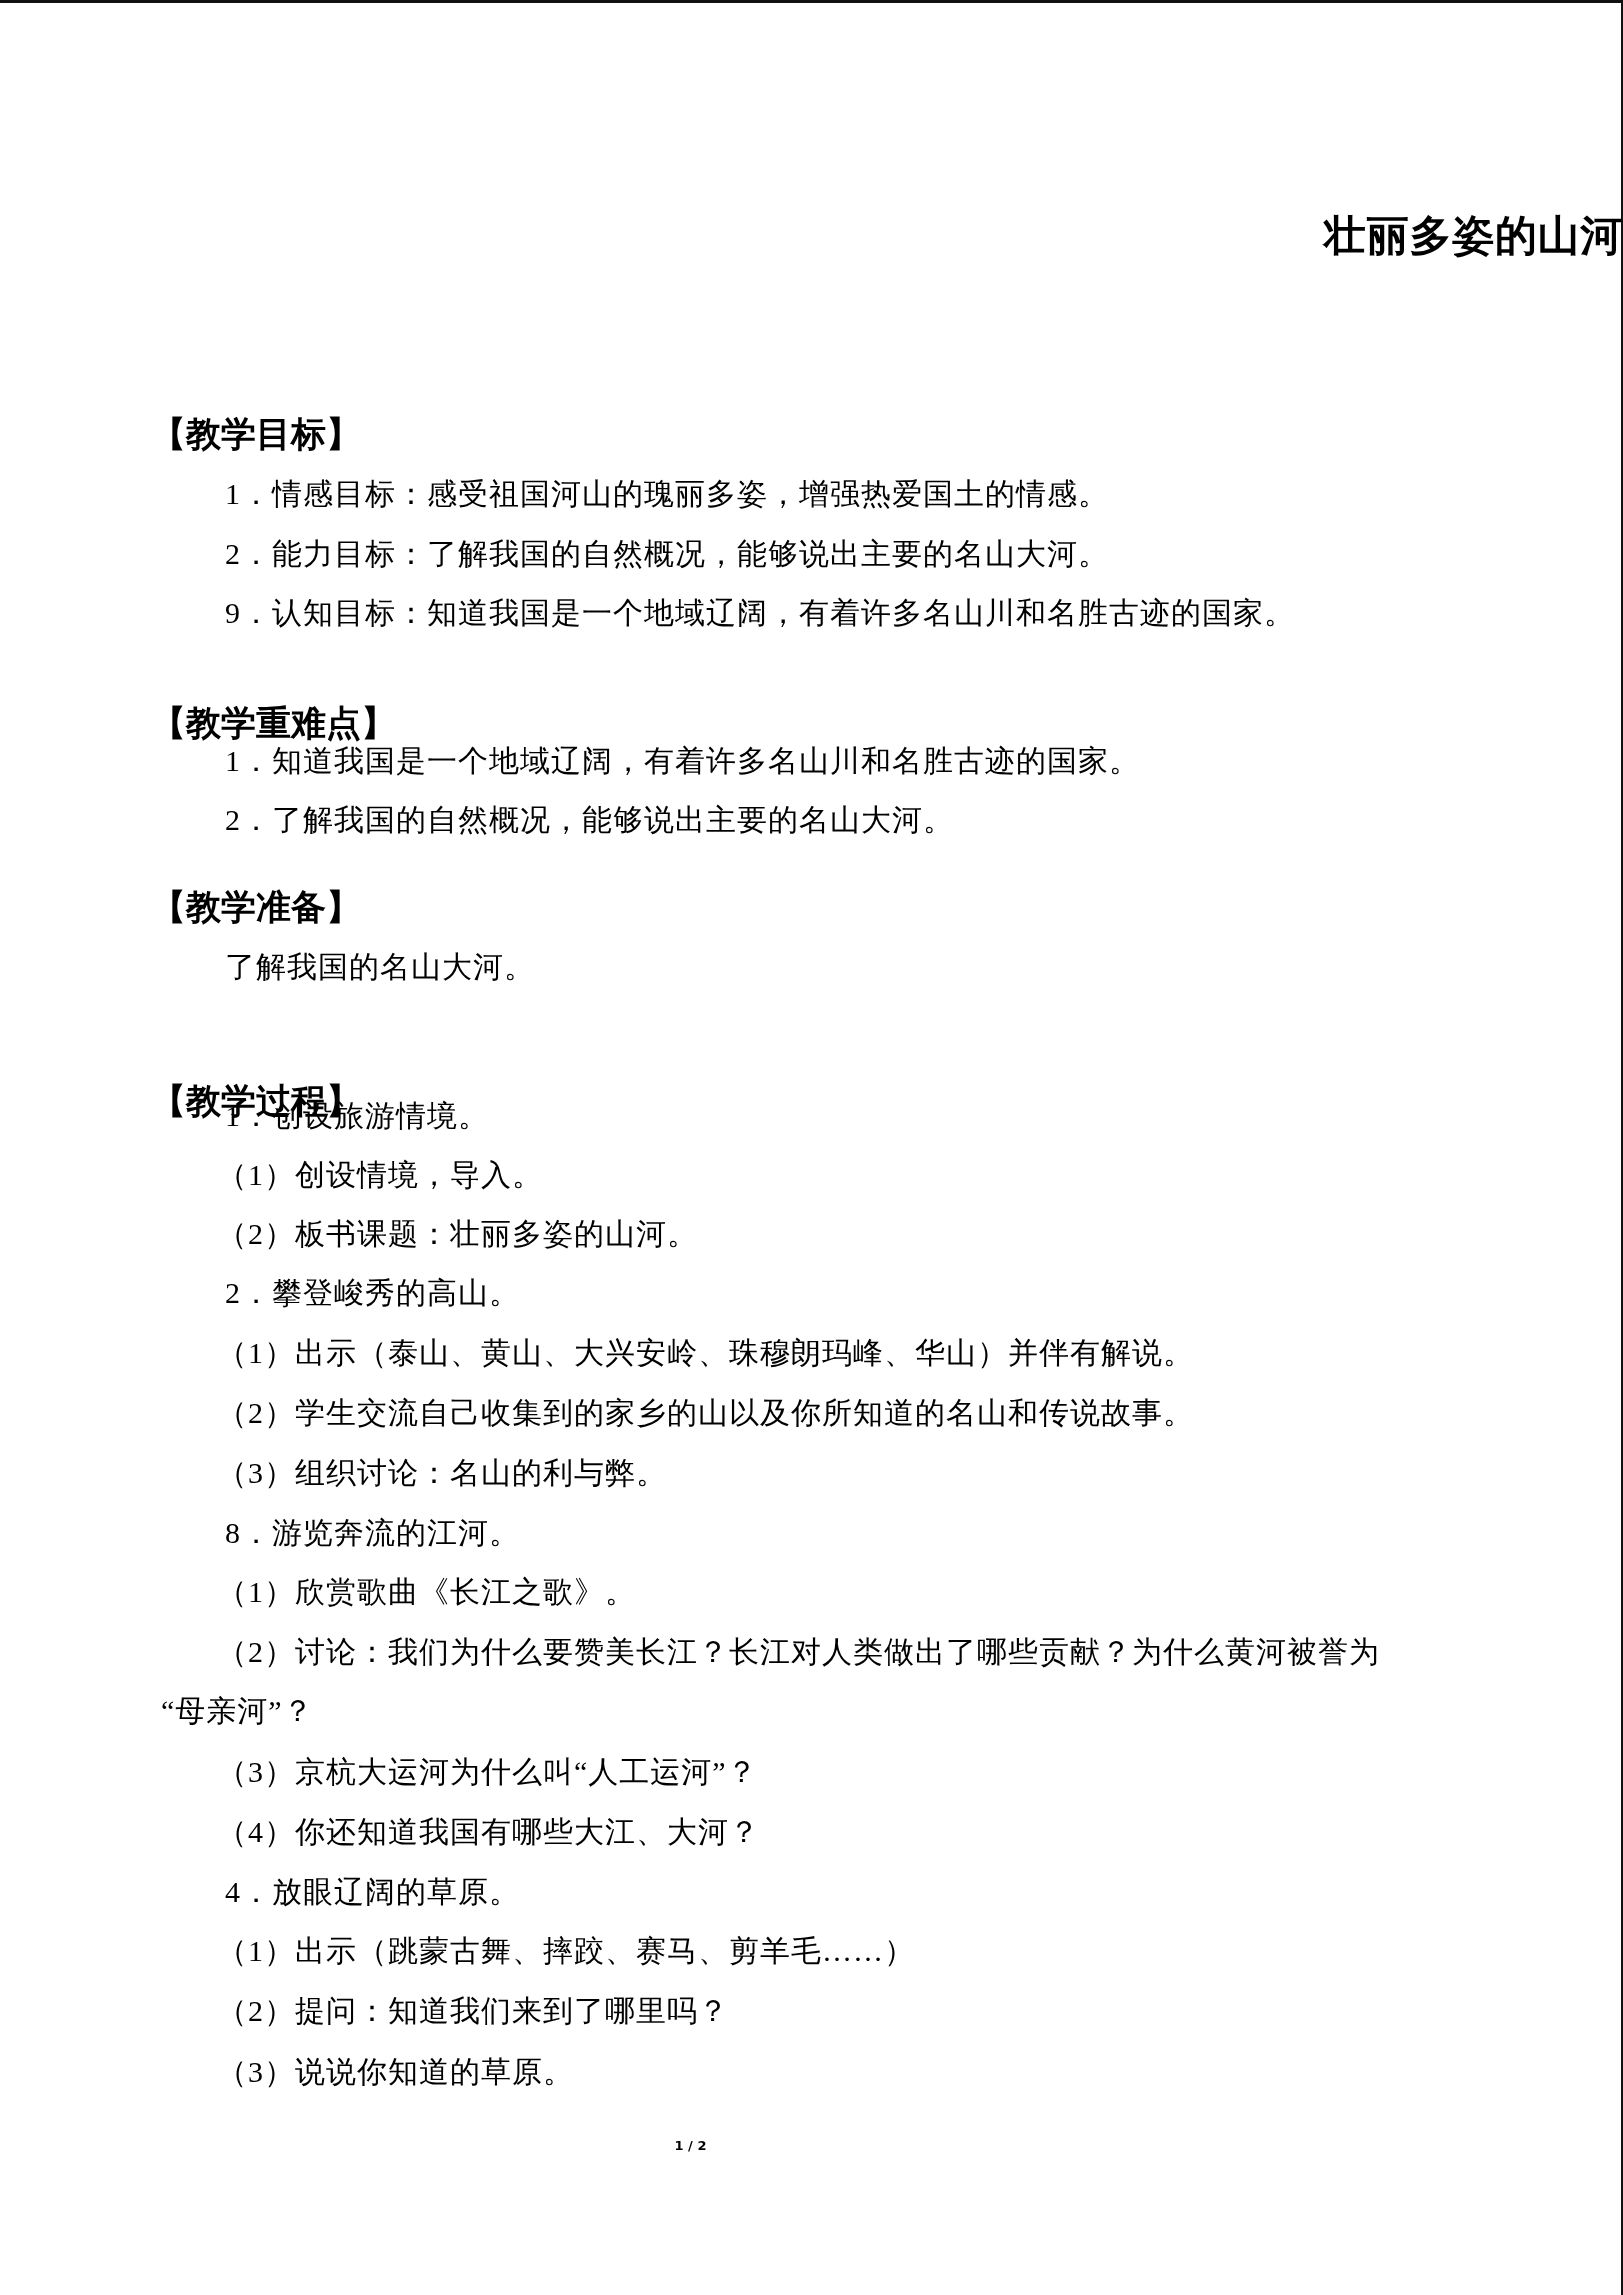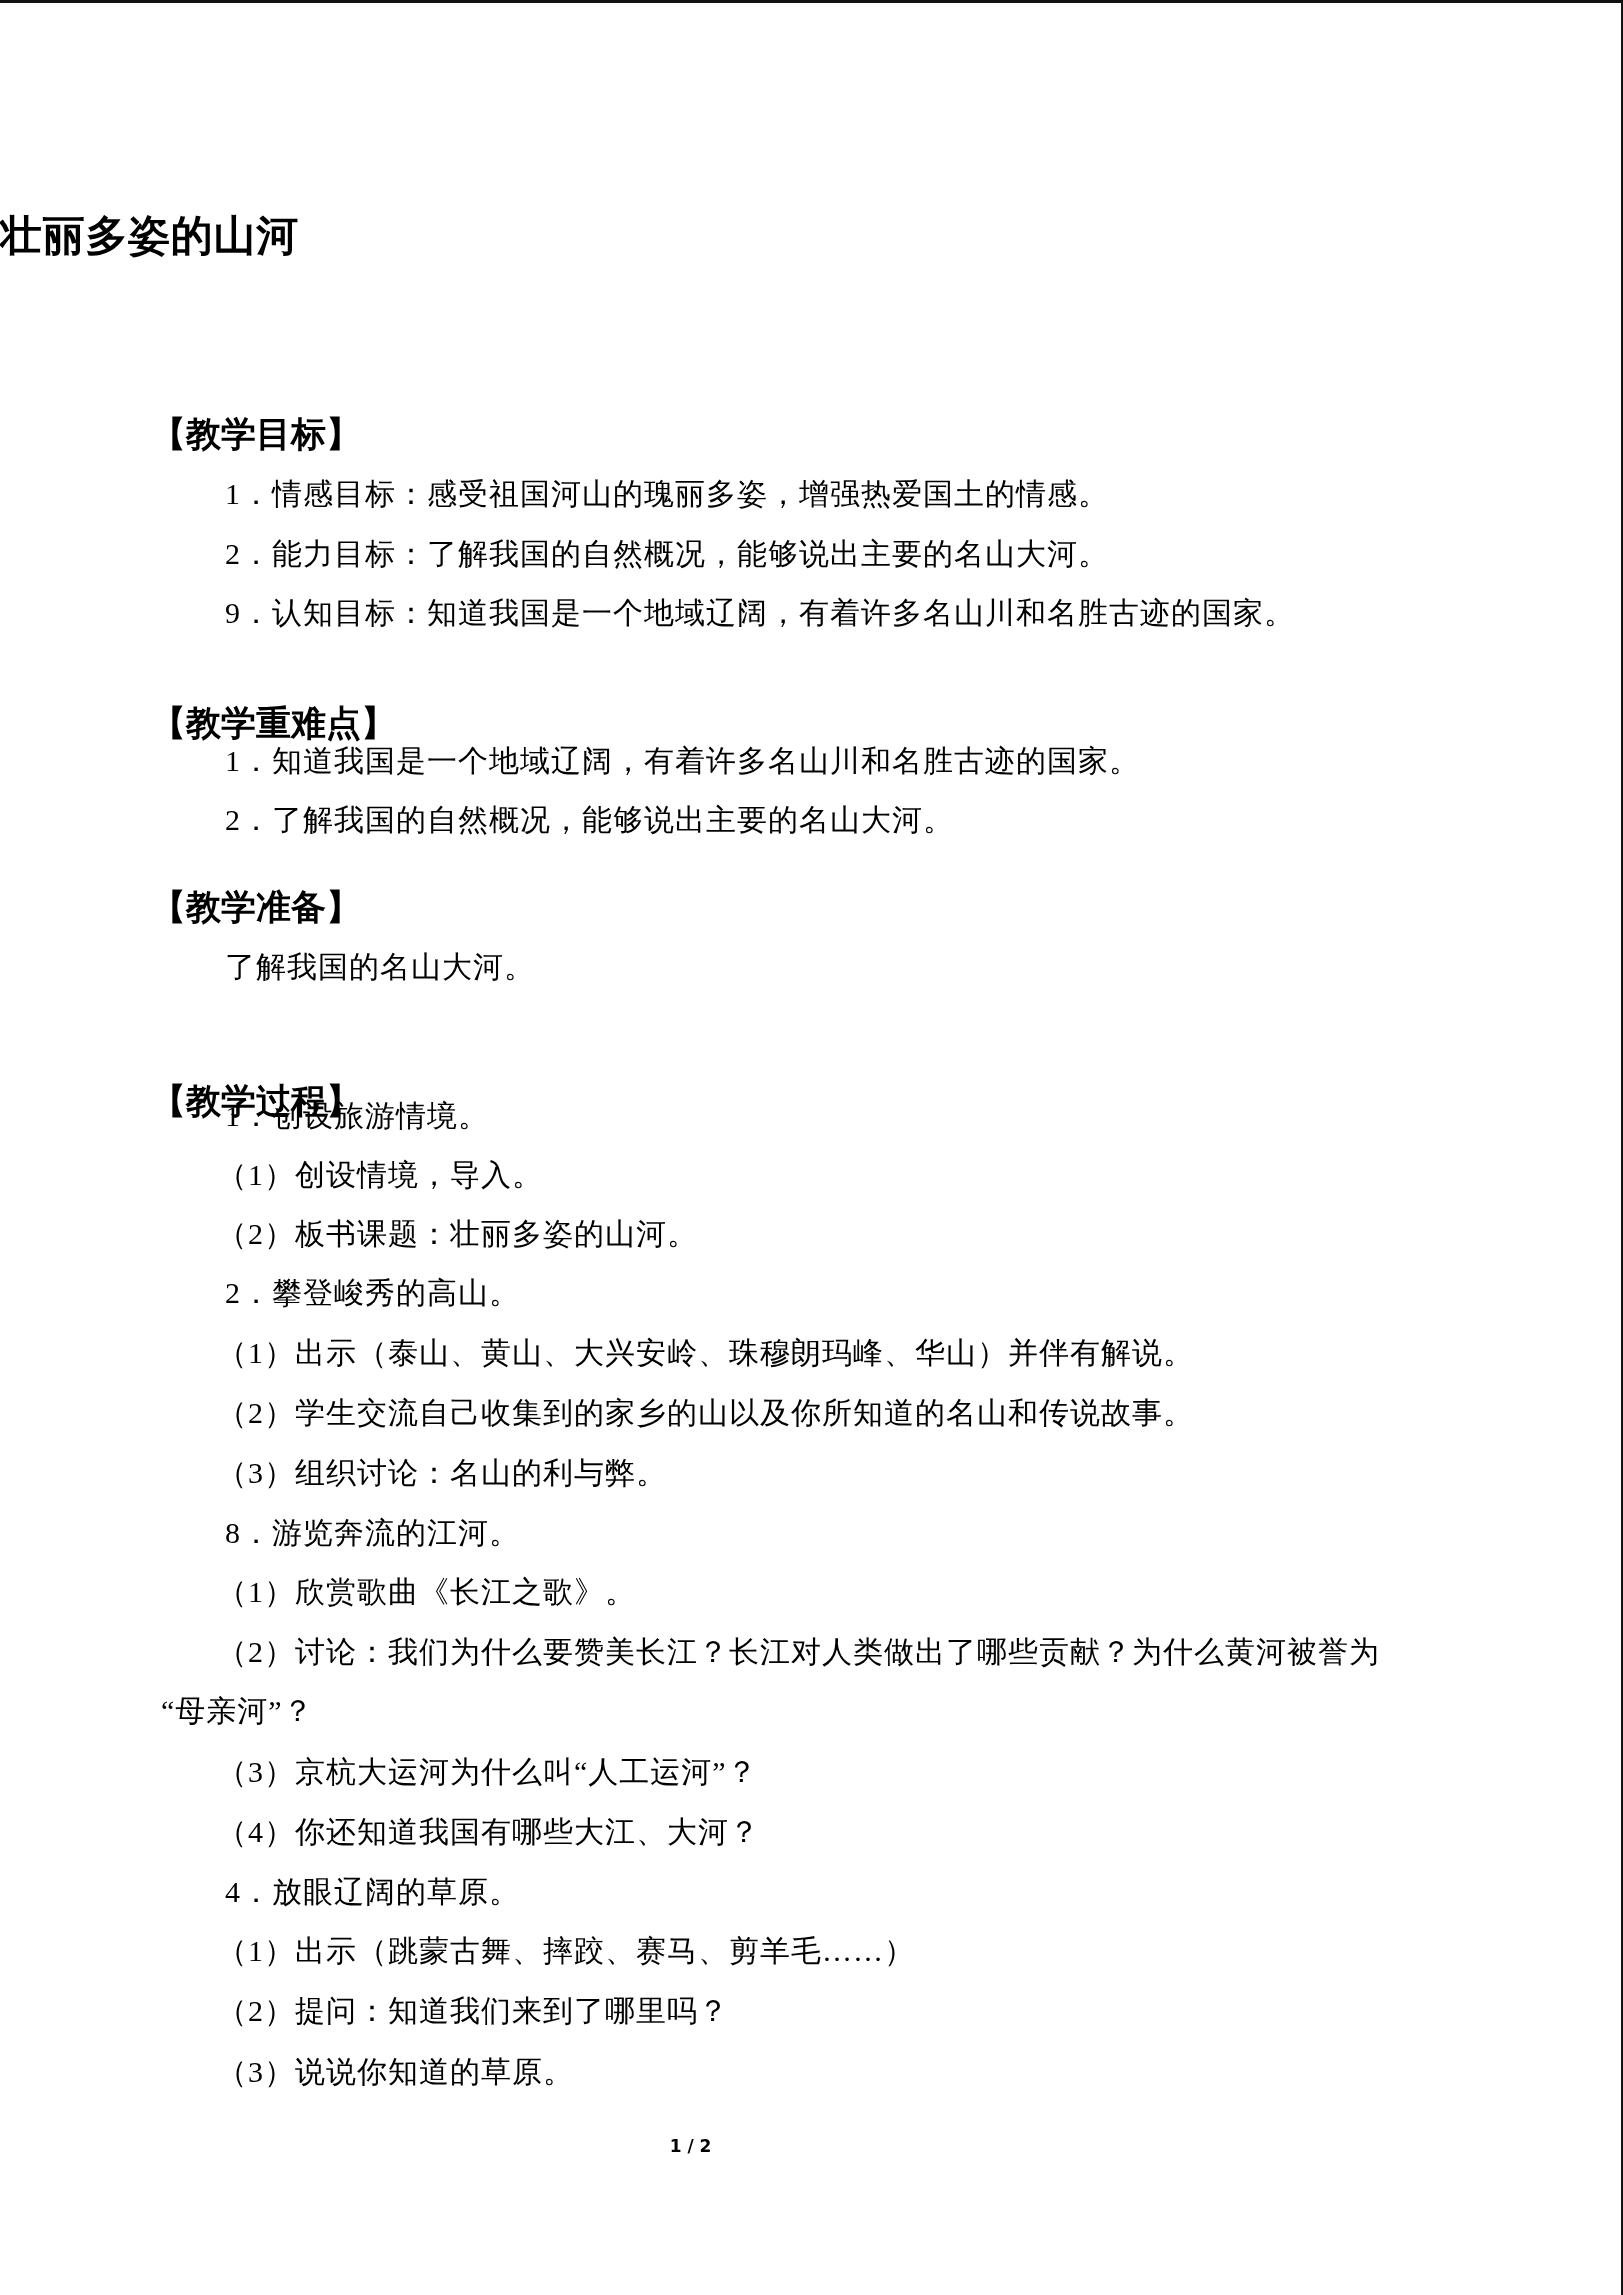--- a/index.html
+++ b/index.html
@@ -5,39 +5,39 @@
   html, body { margin: 0; padding: 0; background: #ffffff; }
   body {
     width: 1623px; height: 2295px; position: relative; overflow: hidden;
     font-family: "Liberation Serif", "DejaVu Serif", serif;
     color: #000000;
   }
   .edge-top { position: absolute; left: 0; top: 0; width: 1623px; height: 2.7px; background: #111111; }
   .edge-right { position: absolute; right: 0; top: 0; width: 2px; height: 2295px; background: #111111; }
 
   .title {
-    position: absolute; left: 0; top: 210px; width: 1623px; text-align: left;
+    position: absolute; left: 0; top: 210px; width: 1623px; text-align: right;
     font-size: 42px; font-weight: bold; line-height: 52px; letter-spacing: 0.7px;
   }
   .heading {
     position: absolute; left: 151px;
     font-family: "DejaVu Sans", "Liberation Sans", sans-serif;
     font-size: 35px; font-weight: bold; line-height: 44px; margin-top: 21px;
   }
   .line {
     position: absolute; white-space: nowrap;
     font-size: 30px; line-height: 38px; letter-spacing: 1px;
   }
   .lvl1 { left: 213px; margin-left: 12px; }
   .lvl2 { left: 217px; }
   .wrap { left: 161px; }
   .pageno {
     position: absolute; left: 0; width: 1381px; top: 2134px; text-align: center;
     font-family: "DejaVu Sans", "Liberation Sans", sans-serif;
-    font-size: 17px; font-weight: bold; line-height: 24.5px;
+    font-size: 13px; font-weight: bold; line-height: 24.5px;
   }
 </style>
 </head>
 <body>
 
 <div class="edge-top"></div>
 <div class="edge-right"></div>
 
 <div class="title">壮丽多姿的山河</div>
 

